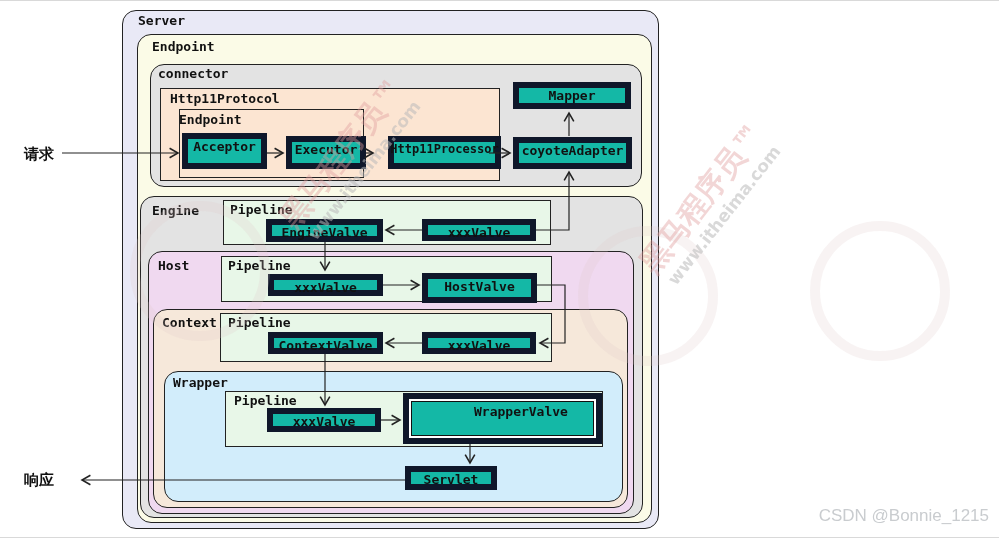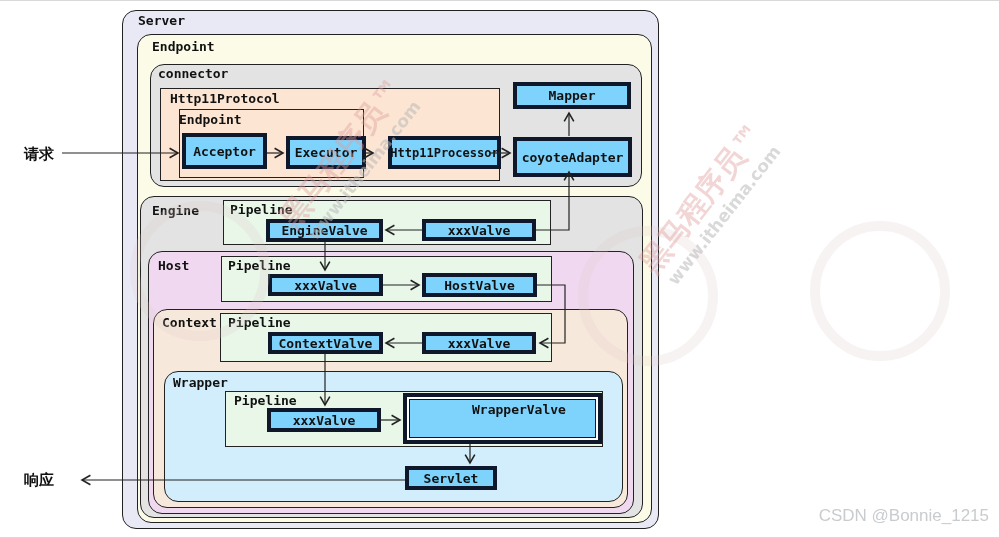--- a/index.html
+++ b/index.html
@@ -2,22 +2,22 @@
 <html><head>
 <meta charset="utf-8">
 <style>
   html,body{margin:0;padding:0;background:#fff;}
   .page{position:relative;width:999px;height:538px;background:#ffffff;
         border-top:1px solid #d9d9d9;border-bottom:1px solid #d9d9d9;
         font-family:"DejaVu Sans Mono", monospace;overflow:hidden;box-sizing:border-box;}
   .cbox{position:absolute;border:1px solid #222;box-sizing:border-box;}
   .rnd{border-radius:14px;}
   .lbl{position:absolute;font-weight:bold;font-size:13px;color:#111;white-space:nowrap;line-height:1;}
-  .node{position:absolute;background:#7dd3fc;border:4px solid #0f172a;box-sizing:border-box;
-        display:flex;align-items:center;justify-content:center;
+  .node{position:absolute;background:#14b8a6;border:6px solid #0f172a;box-sizing:border-box;
+        display:flex;align-items:flex-start;justify-content:center;
         font-weight:bold;font-size:13px;color:#111;white-space:nowrap;}
   .cjk{position:absolute;font-family:"DejaVu Sans", sans-serif;font-weight:bold;
        font-size:15px;color:#111;white-space:nowrap;}
   .arrows{position:absolute;left:0;top:0;pointer-events:none;z-index:60;}
   .wm{position:absolute;z-index:40;pointer-events:none;text-align:center;
       font-family:"DejaVu Sans", sans-serif;}
   .wm .brand{font-weight:bold;font-size:30px;color:rgba(225,158,158,0.42);line-height:1.2;}
   .wm .site{font-weight:bold;font-size:17px;color:rgba(185,185,185,0.55);line-height:1.2;}
   .wm-circle{position:absolute;z-index:39;width:140px;height:140px;border-radius:50%;
       border:10px solid rgba(224,199,199,0.22);pointer-events:none;box-sizing:border-box;}
@@ -68,35 +68,35 @@
     </div>
   <div class="node" style="left:286px;top:135px;width:80px;height:33px;">
     <span>Executor</span>
     </div>
   <div class="node" style="left:388px;top:135px;width:113px;height:33px;font-size:12px;">
     <span>Http11Processor</span>
     </div>
   <div class="node" style="left:513px;top:81px;width:118px;height:27px;">
     <span>Mapper</span>
     </div>
-  <div class="node" style="left:513px;top:136px;width:119px;height:40px;">
+  <div class="node" style="left:513px;top:136px;width:119px;height:32px;">
     <span>coyoteAdapter</span>
     </div>
 
   <div class="node" style="left:266px;top:218px;width:117px;height:23px;">
     <span>EngineValve</span>
     </div>
   <div class="node" style="left:422px;top:218px;width:114px;height:22px;">
     <span>xxxValve</span>
     </div>
 
   <div class="node" style="left:268px;top:273px;width:115px;height:22px;">
     <span>xxxValve</span>
     </div>
-  <div class="node" style="left:422px;top:272px;width:115px;height:24px;">
+  <div class="node" style="left:422px;top:272px;width:115px;height:30px;">
     <span>HostValve</span>
     </div>
 
   <div class="node" style="left:268px;top:331px;width:115px;height:22px;">
     <span>ContextValve</span>
     </div>
   <div class="node" style="left:422px;top:331px;width:114px;height:22px;">
     <span>xxxValve</span>
     </div>
 

